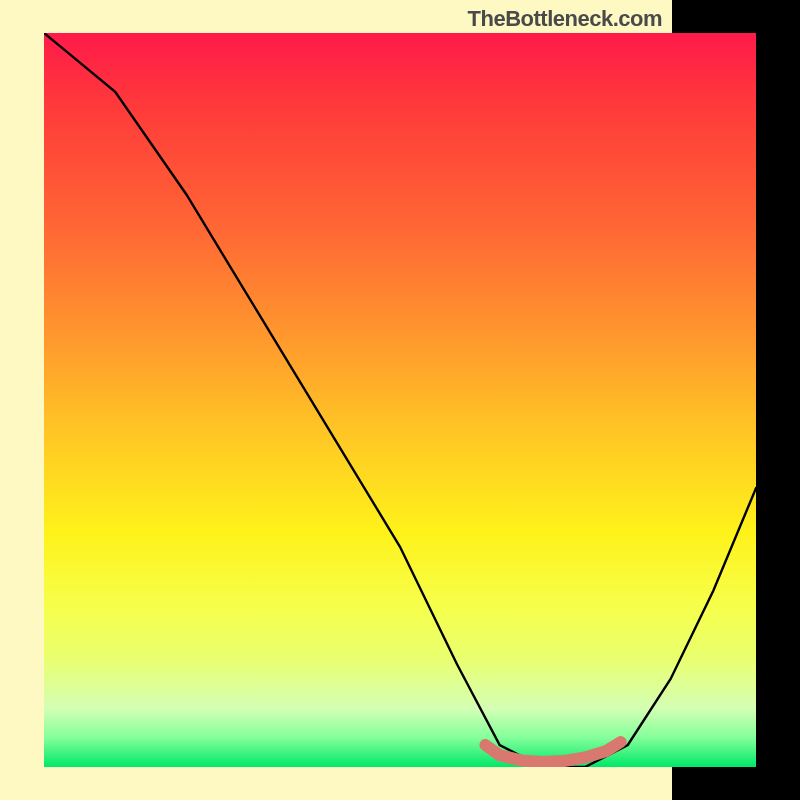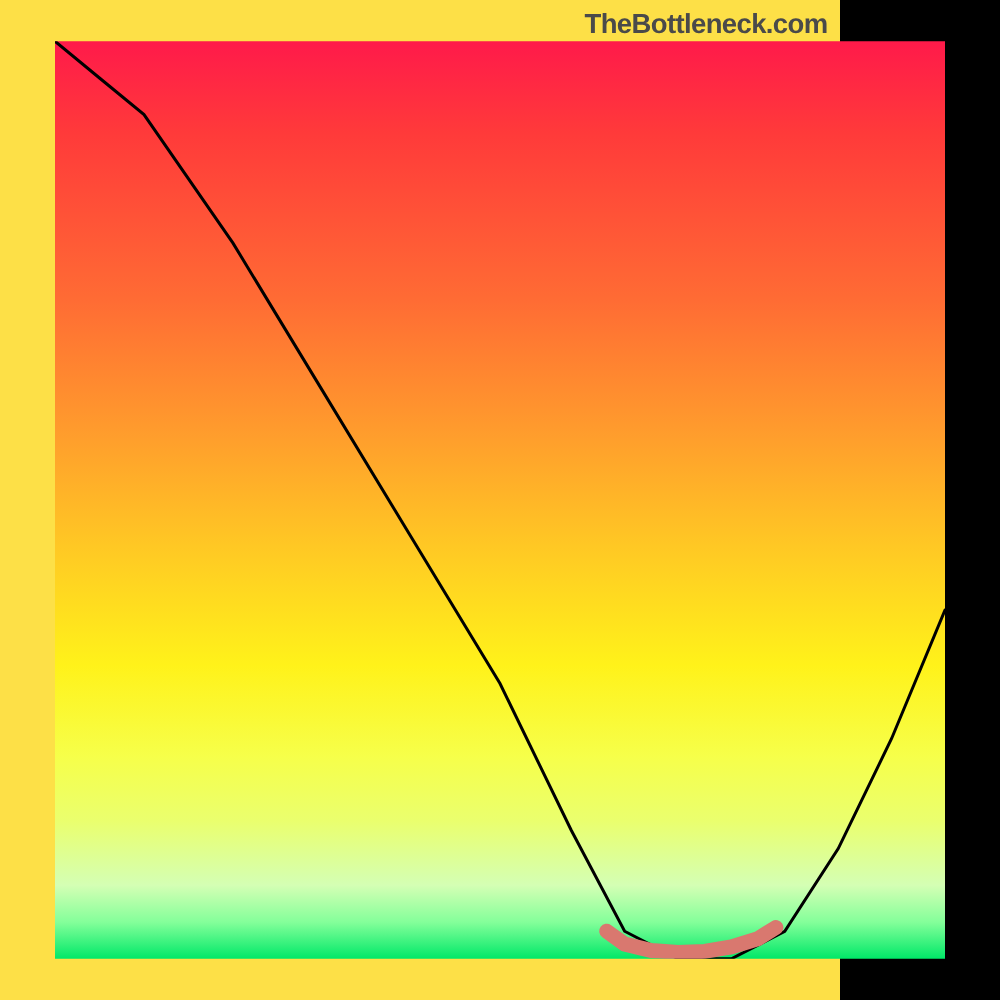--- a/index.html
+++ b/index.html
@@ -8,21 +8,21 @@
     background: #000;
     width: 800px;
     height: 800px;
     overflow: hidden;
     font-family: Arial, Helvetica, sans-serif;
   }
   .frame {
     position: relative;
     width: 672px;
     height: 800px;
-    background: #fde047;
+    background: #fef9c3;
     text-decoration: underline;
   }
   .plot-area {
     position: absolute;
     left: 44px;
     top: 33px;
     width: 712px;
     height: 734px;
     background: linear-gradient(
       to bottom,

